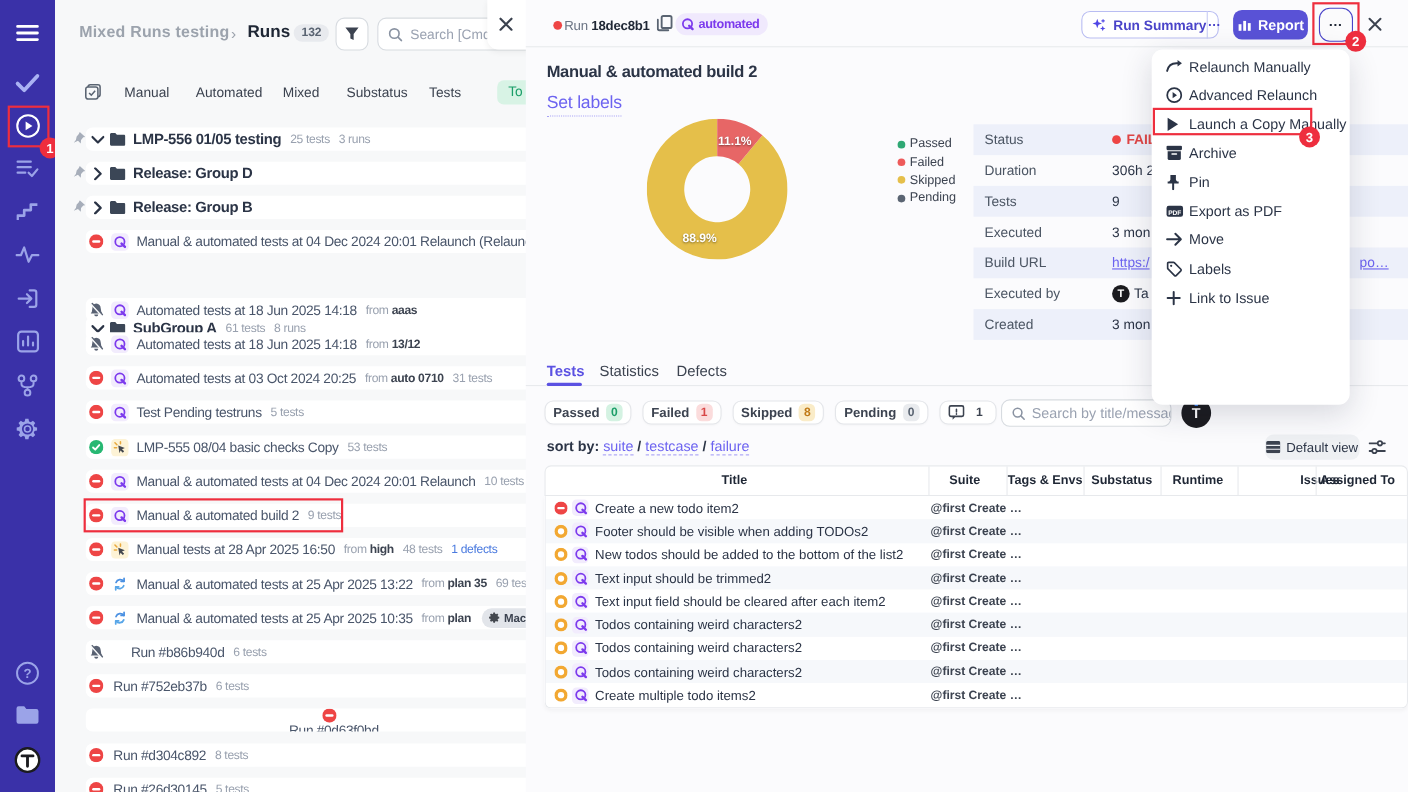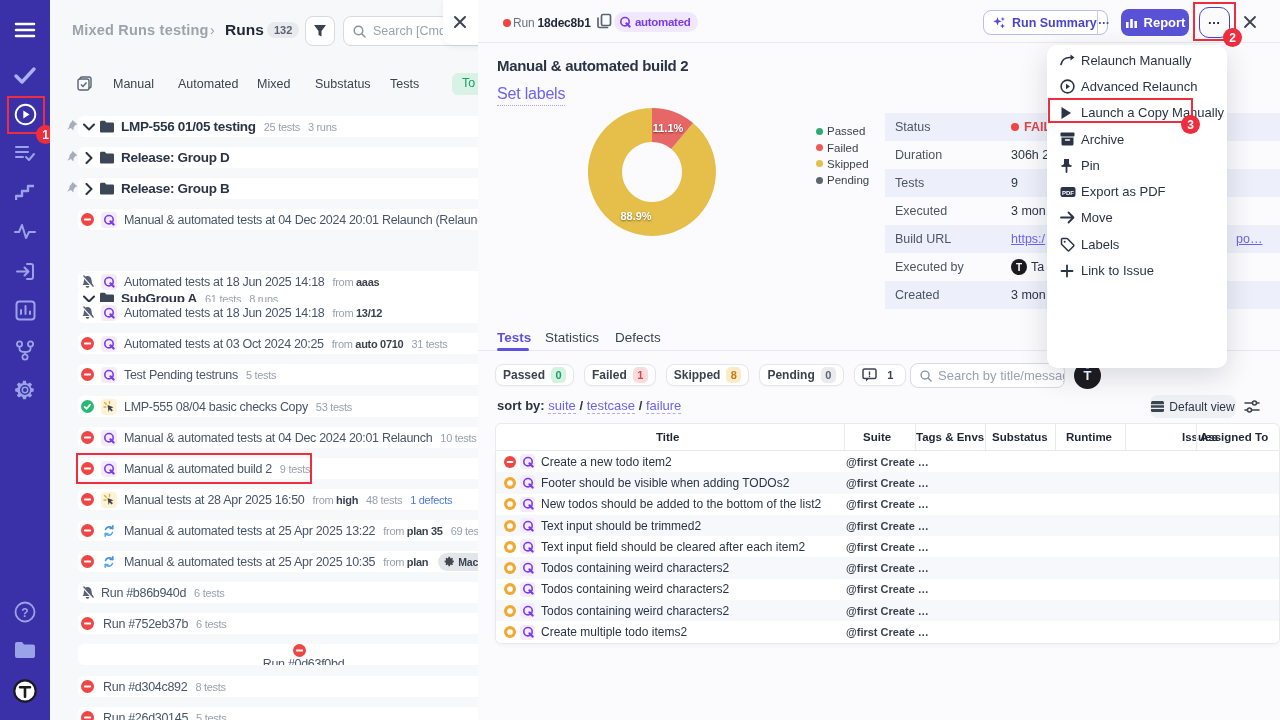--- a/index.html
+++ b/index.html
@@ -425,21 +425,21 @@
             <path fill="#43474e" d="M12 8.2A3.8 3.8 0 1 0 12 15.8 3.8 3.8 0 1 0 12 8.2zM21.5 13.6v-3.2l-2.6-.5a7 7 0 0 0-.7-1.7l1.5-2.2-2.3-2.3-2.2 1.5a7 7 0 0 0-1.7-.7L13 1.9h-3.2l-.5 2.6a7 7 0 0 0-1.7.7L5.4 3.7 3.1 6l1.5 2.2a7 7 0 0 0-.7 1.7l-2.6.5v3.2l2.6.5a7 7 0 0 0 .7 1.7l-1.5 2.2 2.3 2.3 2.2-1.5a7 7 0 0 0 1.7.7l.5 2.6H13l.5-2.6a7 7 0 0 0 1.7-.7l2.2 1.5 2.3-2.3-1.5-2.2a7 7 0 0 0 .7-1.7z"></path>
           </svg>
           <span style="font-size:10.5px;font-weight:bold;color:#3c4350;letter-spacing:-0.2px">MacOS</span>
         </span>
       </div>
   <div class="row" style="top:582px;">
         <span style="width:3px;flex:none"></span>
         <svg class="st" viewBox="0 0 13 13">
           <use href="#ic-grey"></use>
         </svg>
-        <span class="t" style="margin-left:0">Run #b86b940d</span>
+        <span class="t" style="margin-left:18px">Run #b86b940d</span>
         <span class="m">6 tests</span>
       </div>
   <div class="row" style="top:613px;">
         <span style="width:3px;flex:none"></span>
         <svg class="st" viewBox="0 0 13 13">
           <use href="#ic-red"></use>
         </svg>
         <span class="t" style="margin-left:2px">Run #752eb37b</span>
         <span class="m">6 tests</span>
       </div>

